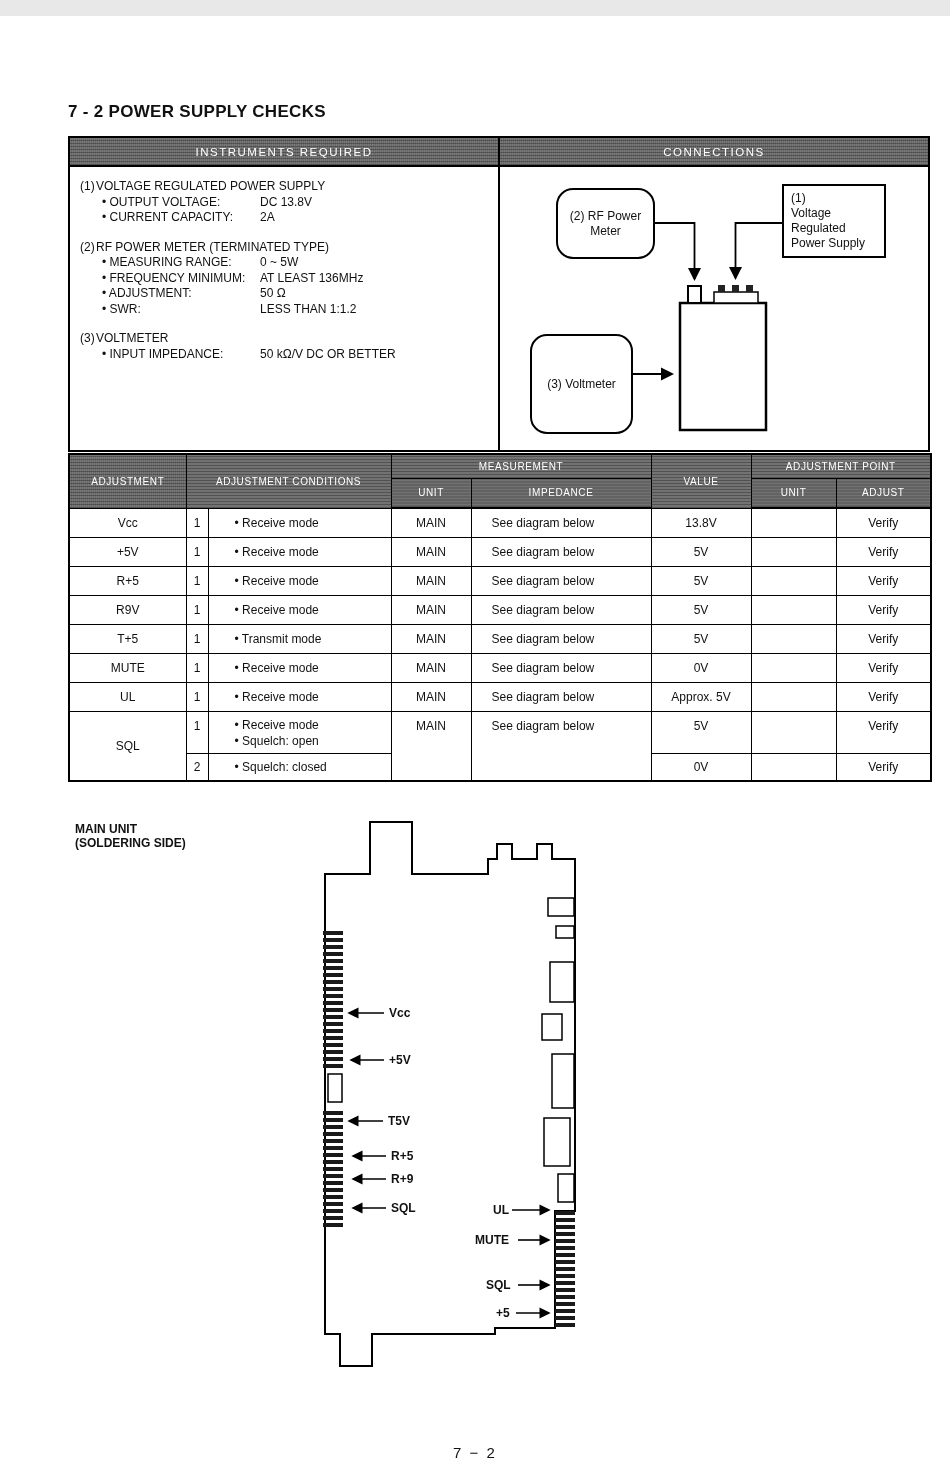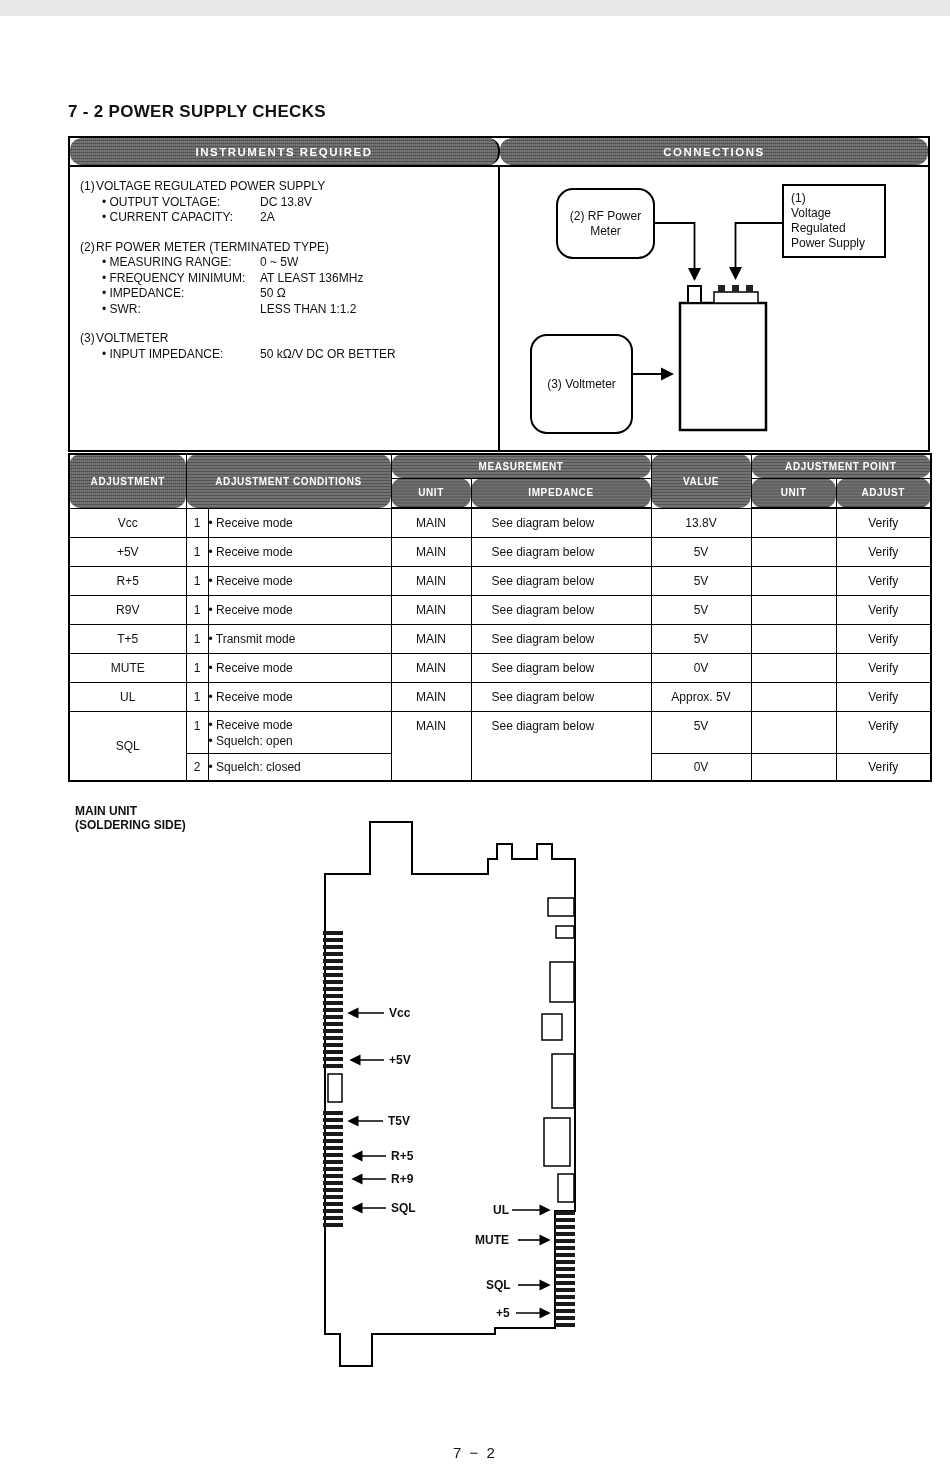--- a/index.html
+++ b/index.html
@@ -8,21 +8,21 @@
   .page { position:relative; width:950px; height:1482px; background:#ffffff; margin:16px auto; overflow:hidden; }
 
   .doc-title { position:absolute; left:68px; top:86px; font-size:17px; font-weight:bold; letter-spacing:.3px; }
 
   
   .hdr-tex {
     background-color:#6a6a6a;
     background-image:
       repeating-linear-gradient(0deg, rgba(0,0,0,.28) 0 1px, transparent 1px 3px),
       repeating-linear-gradient(90deg, rgba(255,255,255,.10) 0 1px, transparent 1px 2px);
-    color:#fff; font-weight:bold;border-radius:12px;
+    color:#fff; font-weight:normal;
   }
 
   
   .t1 { position:absolute; left:68px; top:120px; width:862px; height:316px; border:2px solid #000; background:#fff; }
   .t1-header { display:flex; height:29px; border-bottom:2px solid #000; }
   .t1-header .hcell { display:flex; align-items:center; justify-content:center; font-size:11.5px; letter-spacing:1.5px; }
   .t1-header .hcell.left { width:430px; border-right:2px solid #000; }
   .t1-header .hcell.right { flex:1; }
   .t1-body { display:flex; height:283px; }
   .t1-left { width:430px; border-right:2px solid #000; padding:12px 8px 0 2px; }
@@ -45,32 +45,32 @@
   table.t2 { position:absolute; left:68px; top:437px; width:862px; border-collapse:collapse; table-layout:fixed; background:#fff; border:2px solid #000; }
   .t2 th, .t2 td { border:1px solid #000; font-size:12px; padding:0; overflow:hidden; }
   .t2 thead th { font-size:10px; letter-spacing:.6px; }
   .t2 thead tr.hrow1 { height:24px; }
   .t2 thead tr.hrow2 { height:30px; }
   .t2 thead tr.hrow2 th { border-bottom:2px solid #000; }
   .t2 tbody tr { height:29px; }
   .t2 tbody tr.r-sql1 { height:42px; }
   .t2 tbody tr.r-sql2 { height:28px; }
   td.c-adj, td.c-step, td.c-unit, td.c-val, td.c-apunit, td.c-adjust { text-align:center; }
-  td.c-cond { padding-left:0; }
+  td.c-cond { padding-left:26px; }
   td.c-cond div { line-height:16px; }
   td.c-loc { padding-left:20px; }
   td.vtop { vertical-align:top; padding-top:7px; }
   td.c-cond.vtop { padding-top:5px; }
 
   
   .watermark { position:absolute; left:283px; top:655px; z-index:5; pointer-events:none;
     font-size:46px; font-weight:bold; color:rgba(148,180,205,.8); letter-spacing:1px; }
 
   
-  .pcb-heading { position:absolute; left:75px; top:788px; font-size:12px; font-weight:bold; line-height:14px; }
+  .pcb-heading { position:absolute; left:75px; top:806px; font-size:12px; font-weight:bold; line-height:14px; }
   .pcb-svg { position:absolute; left:312px; top:800px; }
 
   .page-footer { position:absolute; left:0; top:1428px; width:100%; text-align:center; font-size:15px; letter-spacing:2px; }
 
   svg text { font-family:"Liberation Sans", sans-serif; }
 </style>
 </head>
 <body>
 
 <div class="page">
@@ -107,21 +107,21 @@
           </div>
           <div class="spec-row">
               <span class="spec-label">• MEASURING RANGE:</span>
               <span class="spec-value">0 ~ 5W</span>
             </div>
           <div class="spec-row">
               <span class="spec-label">• FREQUENCY MINIMUM:</span>
               <span class="spec-value">AT LEAST 136MHz</span>
             </div>
           <div class="spec-row">
-              <span class="spec-label">• IMPEDANCE:</span>
+              <span class="spec-label">• ADJUSTMENT:</span>
               <span class="spec-value">50 Ω</span>
             </div>
           <div class="spec-row">
               <span class="spec-label">• SWR:</span>
               <span class="spec-value">LESS THAN 1:1.2</span>
             </div>
         </div>
 
         <div class="inst-group">
           <div class="inst-name-row">

